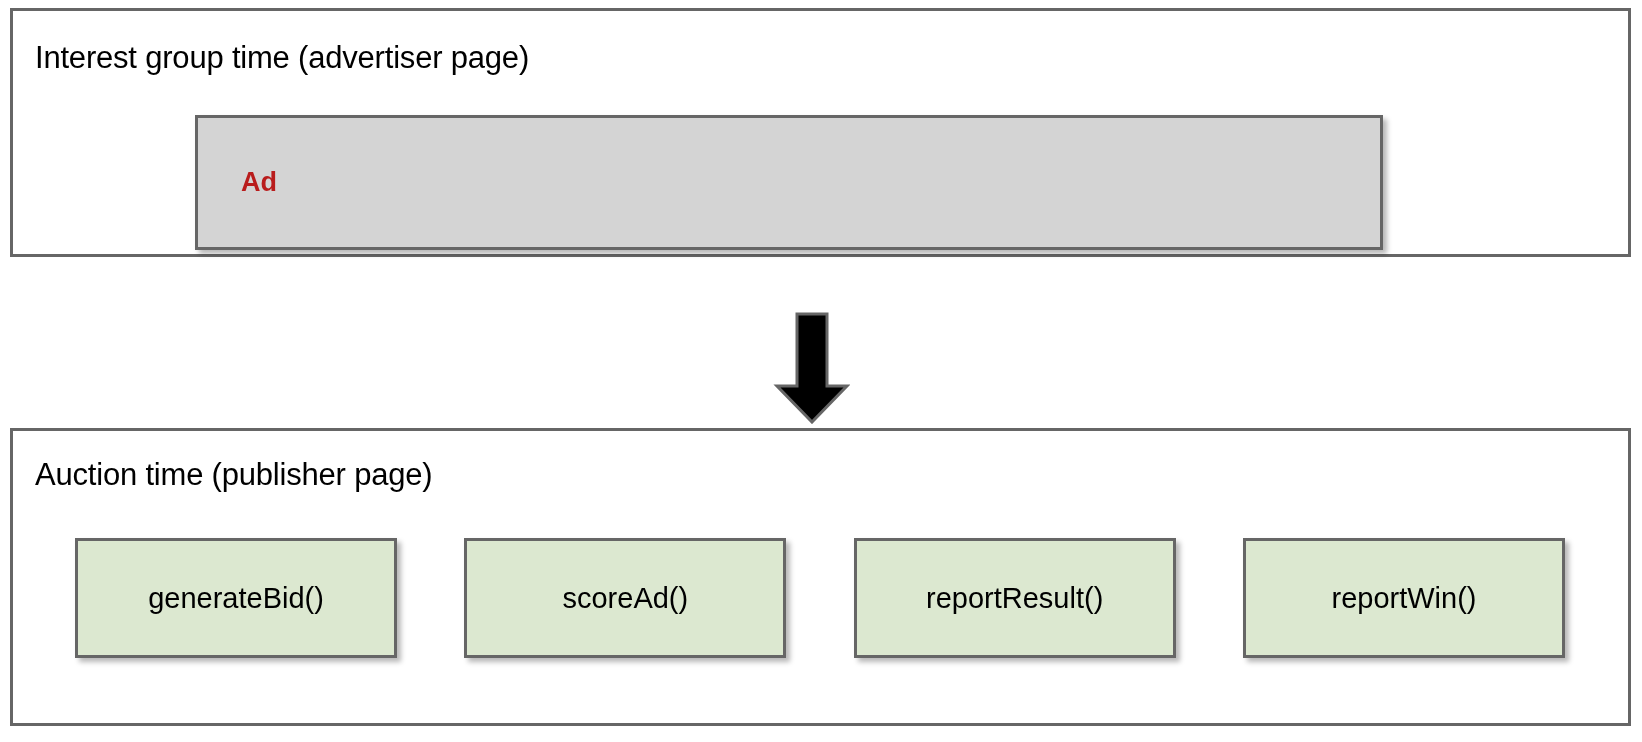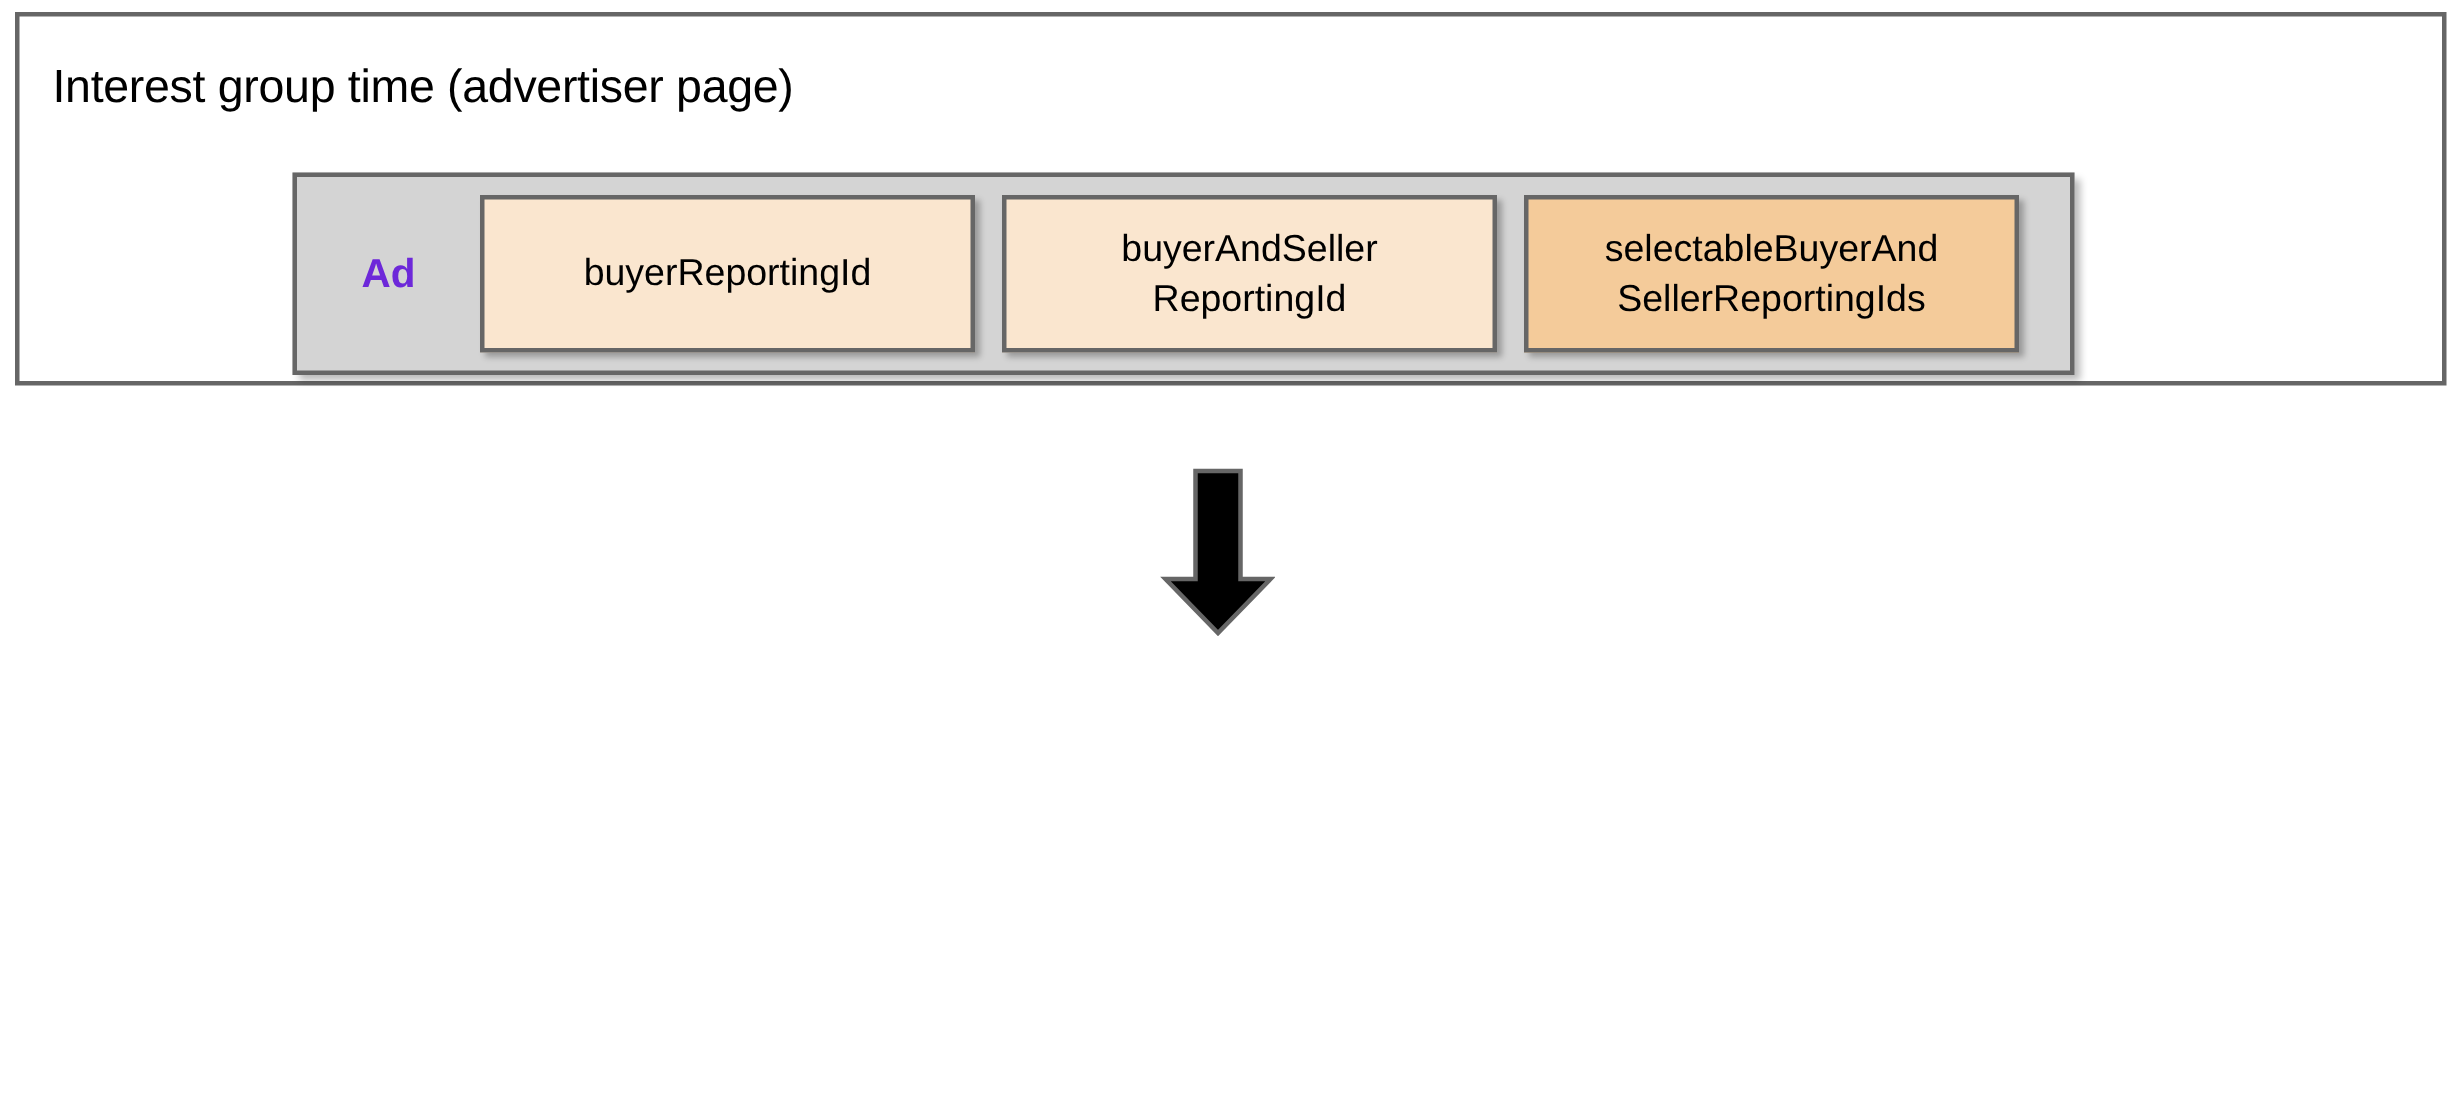--- a/index.html
+++ b/index.html
@@ -64,21 +64,21 @@
     box-shadow: 4px 4px 5px rgba(0,0,0,0.28);
     display: flex;
     align-items: center;
   }
   #ad-label {
     flex: 0 0 auto;
     width: 122px;
     text-align: center;
     font-size: 27px;
     font-weight: bold;
-    color: #6d28d9;
+    color: #b91c1c;
   }
   .field-boxes {
     flex: 1 1 auto;
     display: flex;
     align-items: center;
     gap: 18px;
     padding-right: 48px;
   }
   .field-box {
     height: 105px;
@@ -140,44 +140,47 @@
 <div id="canvas">
 
   <div class="section" id="section-advertiser">
 
     <div class="section-title">Interest group time (advertiser page)</div>
 
     <div id="ad-container">
 
       <div id="ad-label">Ad</div>
 
-      <div class="field-boxes">
-
-        <div class="field-box light fb-0">
-          <span>buyerReportingId</span>
-        </div>
-
-        <div class="field-box light fb-1">
-          <span>
-            <span>buyerAndSeller</span><br>
-            <span>ReportingId</span>
-          </span>
-        </div>
-
-        <div class="field-box dark fb-2">
-          <span>
-            <span>selectableBuyerAnd</span><br>
-            <span>SellerReportingIds</span>
-          </span>
-        </div>
-
-      </div>
     </div>
   </div>
 
   <div id="flow-arrow">
     <svg width="92" height="112" viewBox="0 0 92 112" xmlns="http://www.w3.org/2000/svg">
       <polygon points="39,2 69,2 69,74 89,74 54,110 19,74 39,74" fill="#000000" stroke="#666666" stroke-width="3" stroke-linejoin="miter"></polygon>
     </svg>
   </div>
 
+  <div class="section" id="section-auction">
+
+    <div class="section-title">Auction time (publisher page)</div>
+
+    <div id="fn-row">
+
+      <div class="fn-box">
+        <span>generateBid()</span>
+      </div>
+
+      <div class="fn-box">
+        <span>scoreAd()</span>
+      </div>
+
+      <div class="fn-box">
+        <span>reportResult()</span>
+      </div>
+
+      <div class="fn-box">
+        <span>reportWin()</span>
+      </div>
+
+    </div>
+  </div>
 
 </div>
 
 </body></html>

